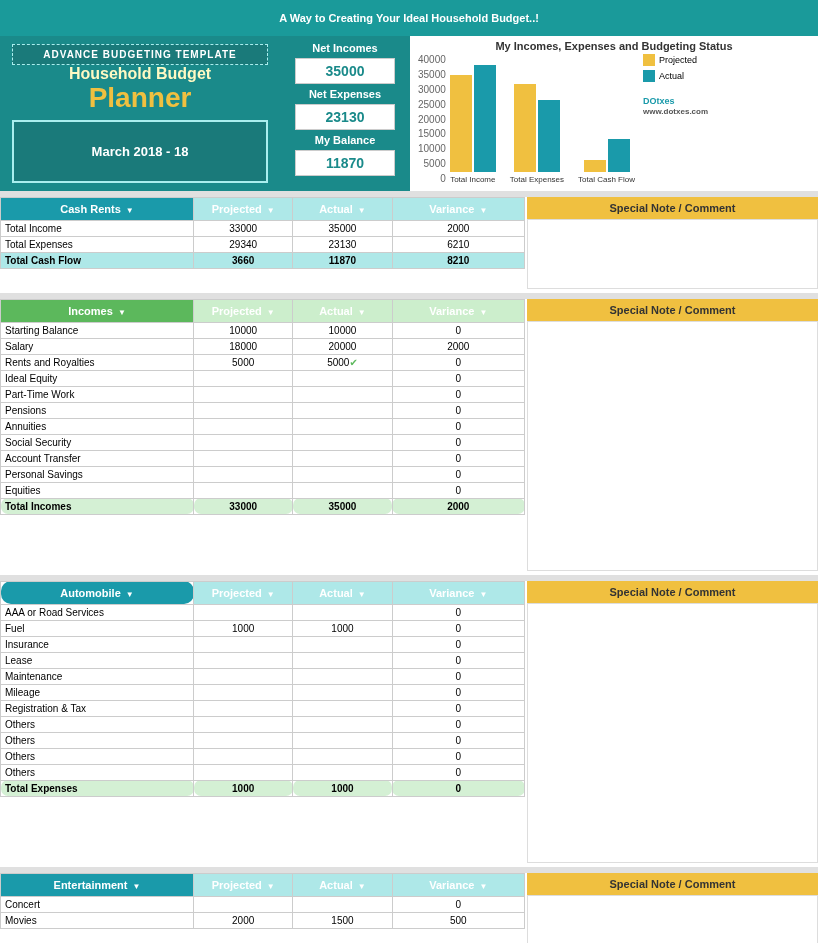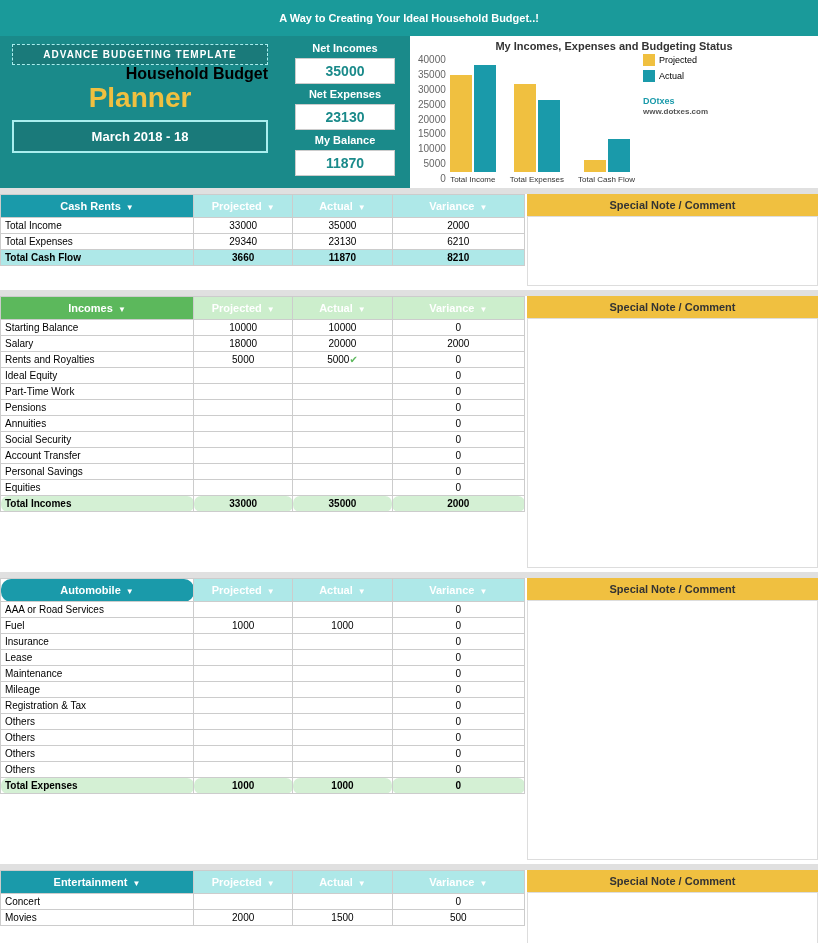--- a/index.html
+++ b/index.html
@@ -42,31 +42,31 @@
       font-size: 28px;
       font-weight: bold;
       color: #f0c040;
       text-align: center;
       line-height: 1.1;
     }
 
     .household-budget {
       font-size: 16px;
       font-weight: bold;
-      color: #000000;
-      text-align: right;
+      color: #fef9c3;
+      text-align: center;
     }
 
     .date-label {
       background: #1a7a7a;
       text-align: center;
       color: #fff;
       font-size: 13px;
       font-weight: bold;
-      padding: 7px;
+      padding: 22px;
       margin-top: 6px;
       border: 2px solid #aee;
     }
 
     .middle-header {
       width: 130px;
       padding: 6px 8px;
       display: flex;
       flex-direction: column;
       gap: 4px;

